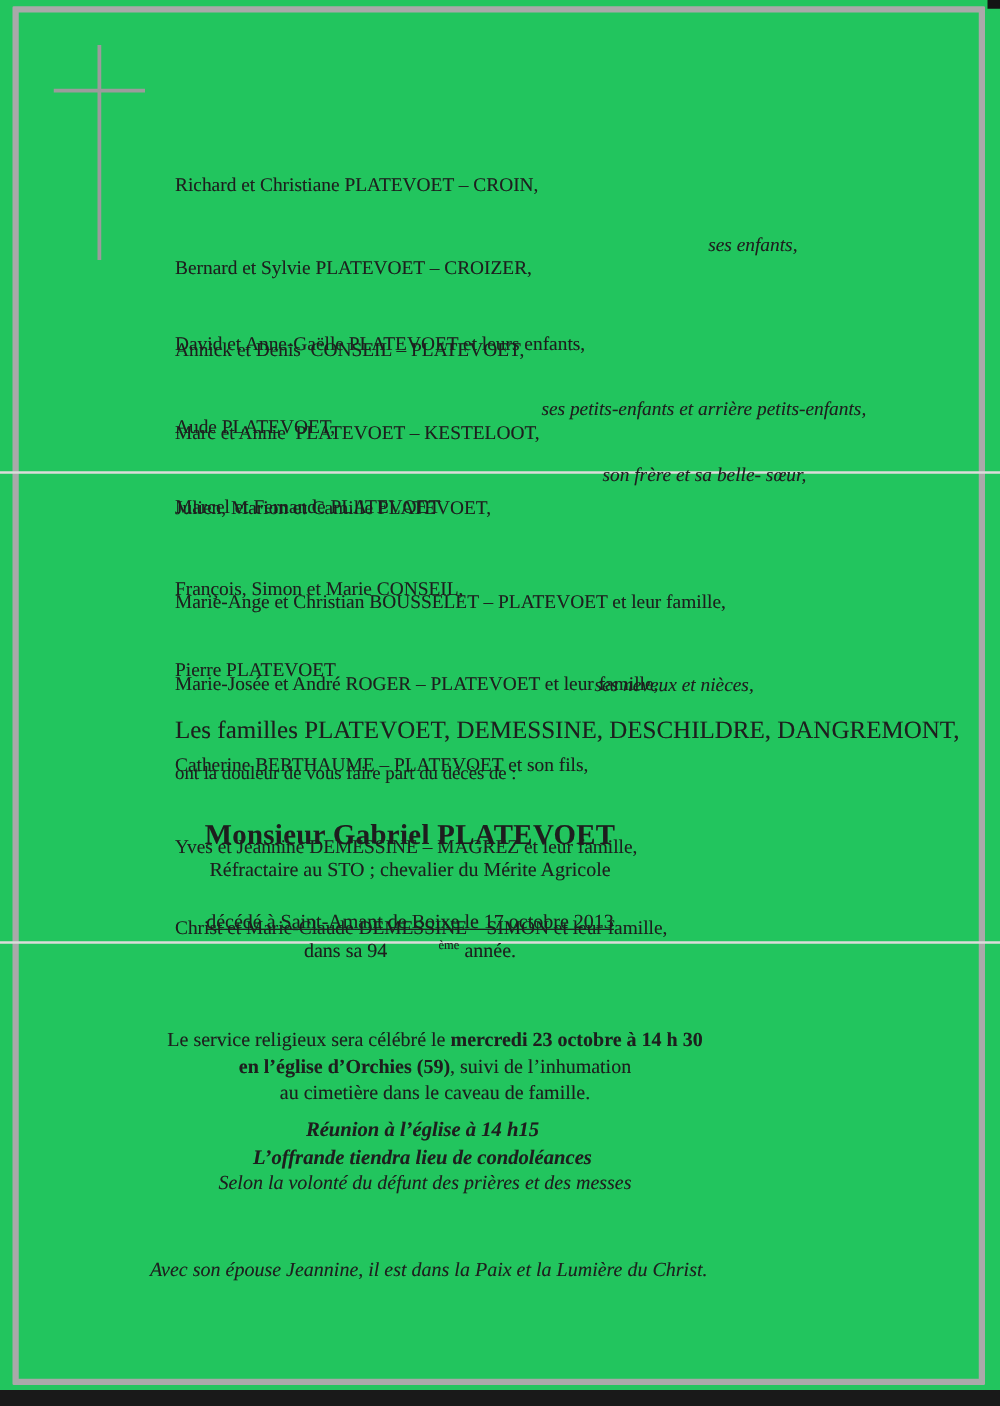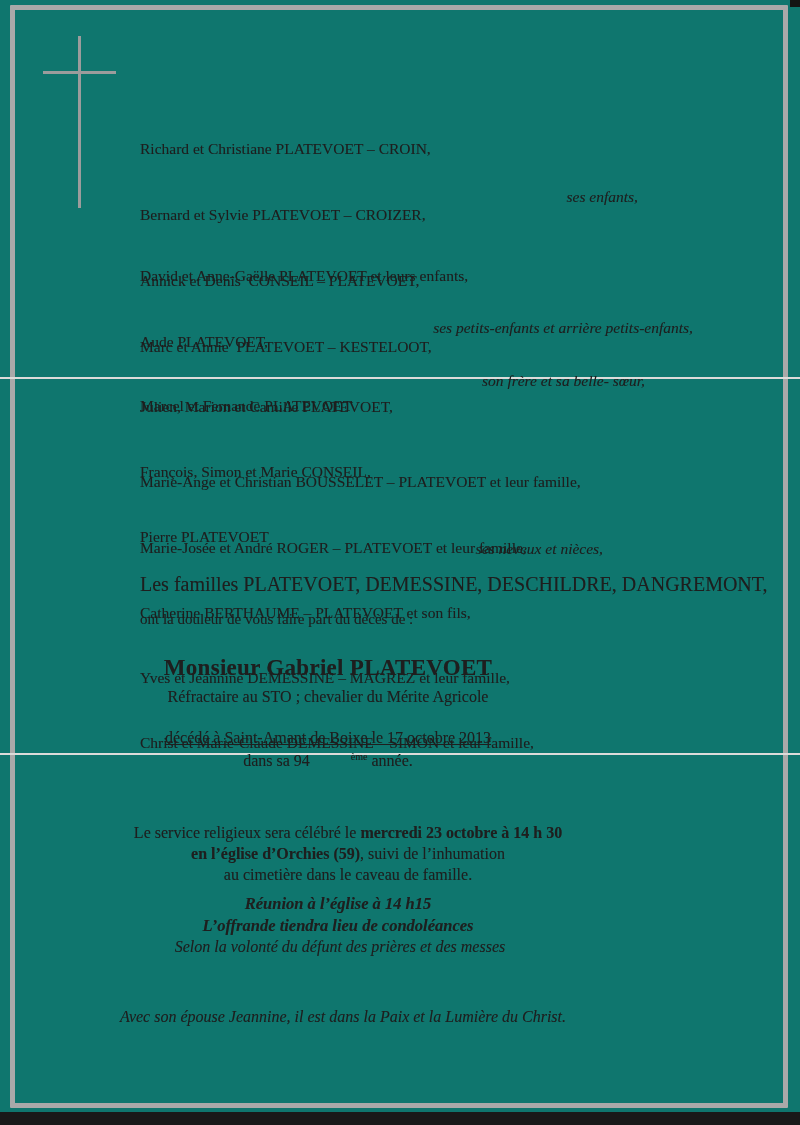--- a/index.html
+++ b/index.html
@@ -2,21 +2,21 @@
 <html><head>
 <meta charset="utf-8">
 <style>
   html,body{margin:0;padding:0;}
   body{
     width:800px;height:1125px;position:relative;overflow:hidden;
     background:#ffffff;
     font-family:"Liberation Serif","DejaVu Serif",serif;
     color:#1e1e1e;
   }
-  .page{position:absolute;left:0;top:0;width:800px;height:1125px;background:#0f766e;
+  .page{position:absolute;left:0;top:0;width:800px;height:1125px;background:#22c55e;
         text-shadow:0 0 .5px rgba(30,30,30,.35);}
   
   .scan-frame{position:absolute;left:10px;top:5px;width:778px;height:1103px;
     border:5px solid #a9a9a9;box-sizing:border-box;border-radius:1px;}
   .corner-mark{position:absolute;right:0;top:0;width:10px;height:7px;background:#141414;}
   .fold-line{position:absolute;left:0;width:800px;height:2px;background:#dcdcda;}
   .fold-1{top:377px;}
   .fold-2{top:753px;}
   .bottom-strip{position:absolute;left:0;top:1112px;width:800px;height:13px;background:#191919;}
   

